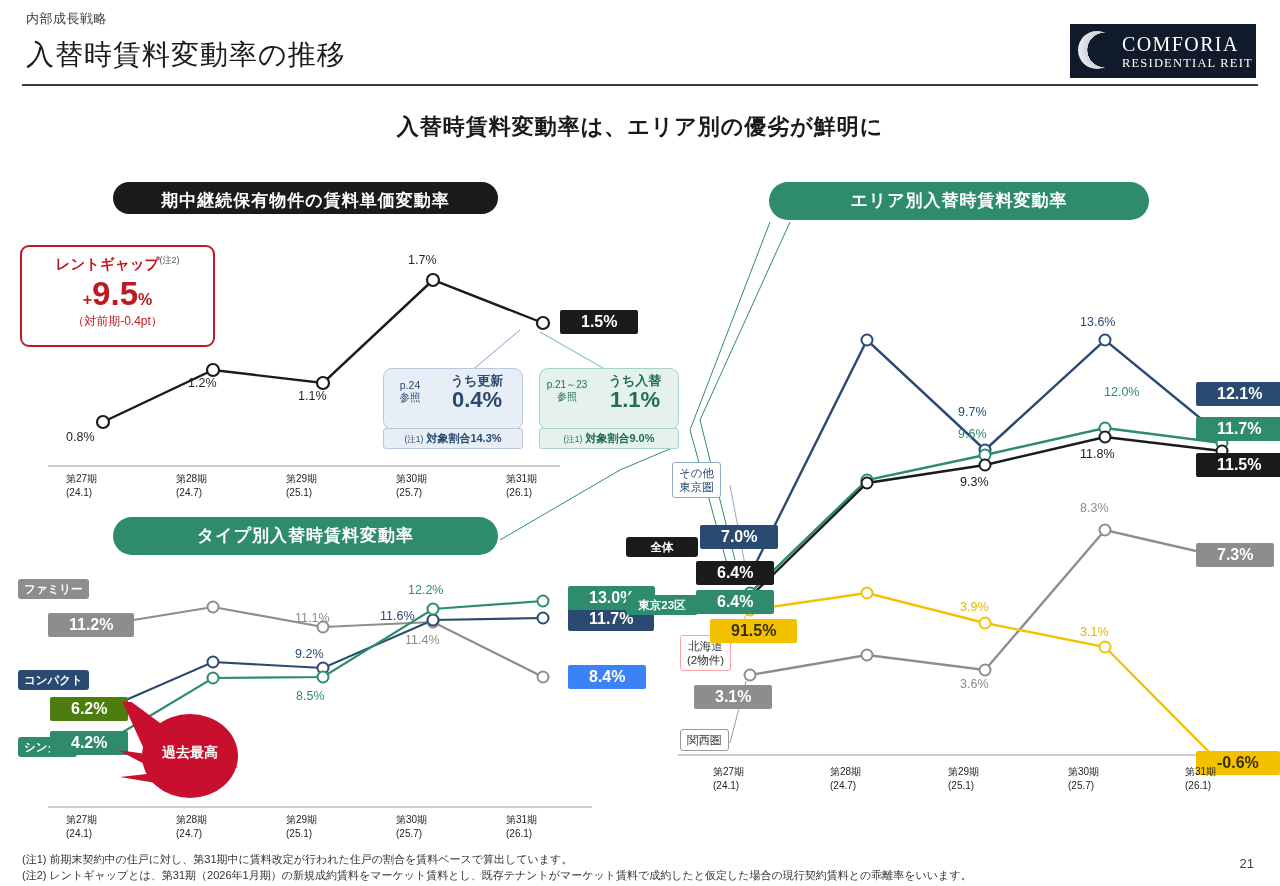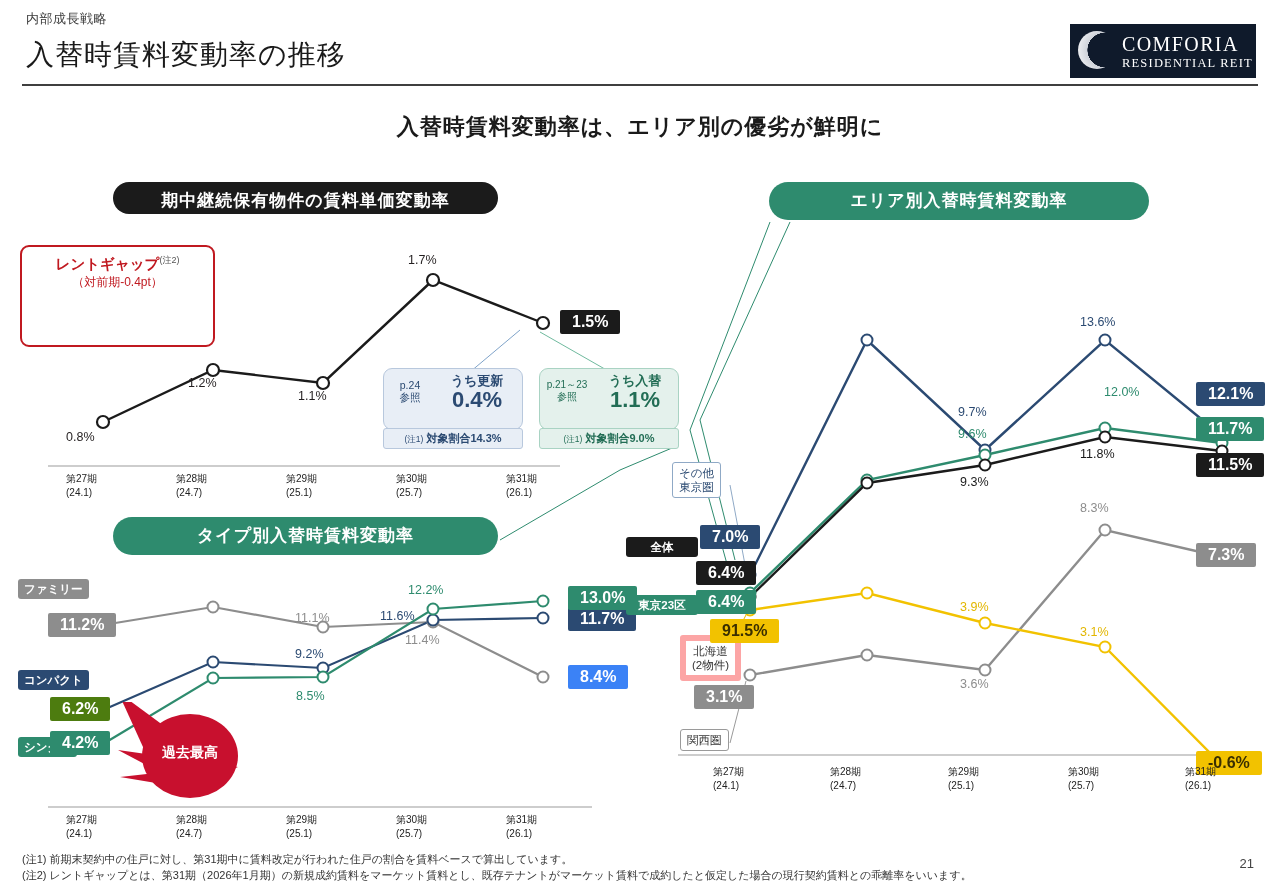--- a/index.html
+++ b/index.html
@@ -65,21 +65,21 @@
   .rentgap .t2 b { font-size:33px; }
   .rentgap .t3 { font-size:12px; margin-top:0px; }
   
   .chart { position:absolute; }
   .chart svg { position:absolute; left:0; top:0; overflow:visible; }
   .lbl {
     position:absolute; font-size:12.5px; white-space:nowrap;
   }
   .vbox {
     position:absolute; font-weight:bold; color:#fff; font-size:16px;
-    padding:3px 12px; border-radius:2px; white-space:nowrap;
+    padding:3px 21px; border-radius:2px; white-space:nowrap;
   }
   .axis-lbl {
     position:absolute; font-size:10px; text-align:left; color:#222; line-height:14px;
     white-space:nowrap;
   }
   
   .bubble {
     position:absolute; border-radius:9px; text-align:center;
     font-size:12px; line-height:14px;
   }
@@ -90,21 +90,21 @@
     border-radius:3px; white-space:nowrap;
   }
   .ratio .sm { font-size:8.5px; font-weight:normal; }
   
   .tag {
     position:absolute; font-size:11.5px; font-weight:bold; color:#fff;
     padding:3px 6px; border-radius:3px; text-align:center; line-height:14px;
     white-space:nowrap;
   }
   .tag.outline { background:#fff; color:#333; border:1px solid #9a9a9a; font-weight:normal;}
-  .tag.outline-y { background:#fff; color:#333; border:6px solid #fca5a5; font-weight:normal;}
+  .tag.outline-y { background:#fff; color:#333; border:1px solid #fca5a5; font-weight:normal;}
   .tag.outline-b { background:#fff; color:#2b4a72; border:1px solid #8fa9c6; font-weight:normal;}
   
   .burst {
     position:absolute; left:118px; top:702px; width:140px; height:102px;
   }
   .burst .circ {
     position:absolute; left:24px; top:12px; width:96px; height:84px;
     background:#c8102e; border-radius:50%;
   }
   .burst .txt {
@@ -137,20 +137,23 @@
 
 <svg style="position:absolute; left:0; top:0; width:1280px; height:886px; pointer-events:none;">
   <polyline points="770,222 690,430 730,575" fill="none" stroke="#2e8b6e" stroke-width="1"></polyline>
   <polyline points="790,222 700,420 735,560" fill="none" stroke="#2e8b6e" stroke-width="1"></polyline>
   <polyline points="500,540 620,470 672,448" fill="none" stroke="#2e8b6e" stroke-width="1"></polyline>
 </svg>
 
 <div class="rentgap">
   <div class="t1">
     <span>レントギャップ</span><sup>(注2)</sup>
+  </div>
+  <div class="t2">
+    <span>+</span><b>9.5</b><span>%</span>
   </div>
   <div class="t3">（対前期-0.4pt）</div>
 </div>
 
 <div class="chart" style="left:40px; top:250px; width:530px; height:230px;">
   <svg width="530" height="230">
     <line x1="8" y1="216" x2="520" y2="216" stroke="#9b9b9b" stroke-width="1"></line>
     <polyline points="63,172 173,120 283,133 393,30 503,73" fill="none" stroke="#1b1b1b" stroke-width="2.4"></polyline>
     <circle cx="63" cy="172" r="6" fill="#fff" stroke="#1b1b1b" stroke-width="2.2"></circle>
     <circle cx="173" cy="120" r="6" fill="#fff" stroke="#1b1b1b" stroke-width="2.2"></circle>

